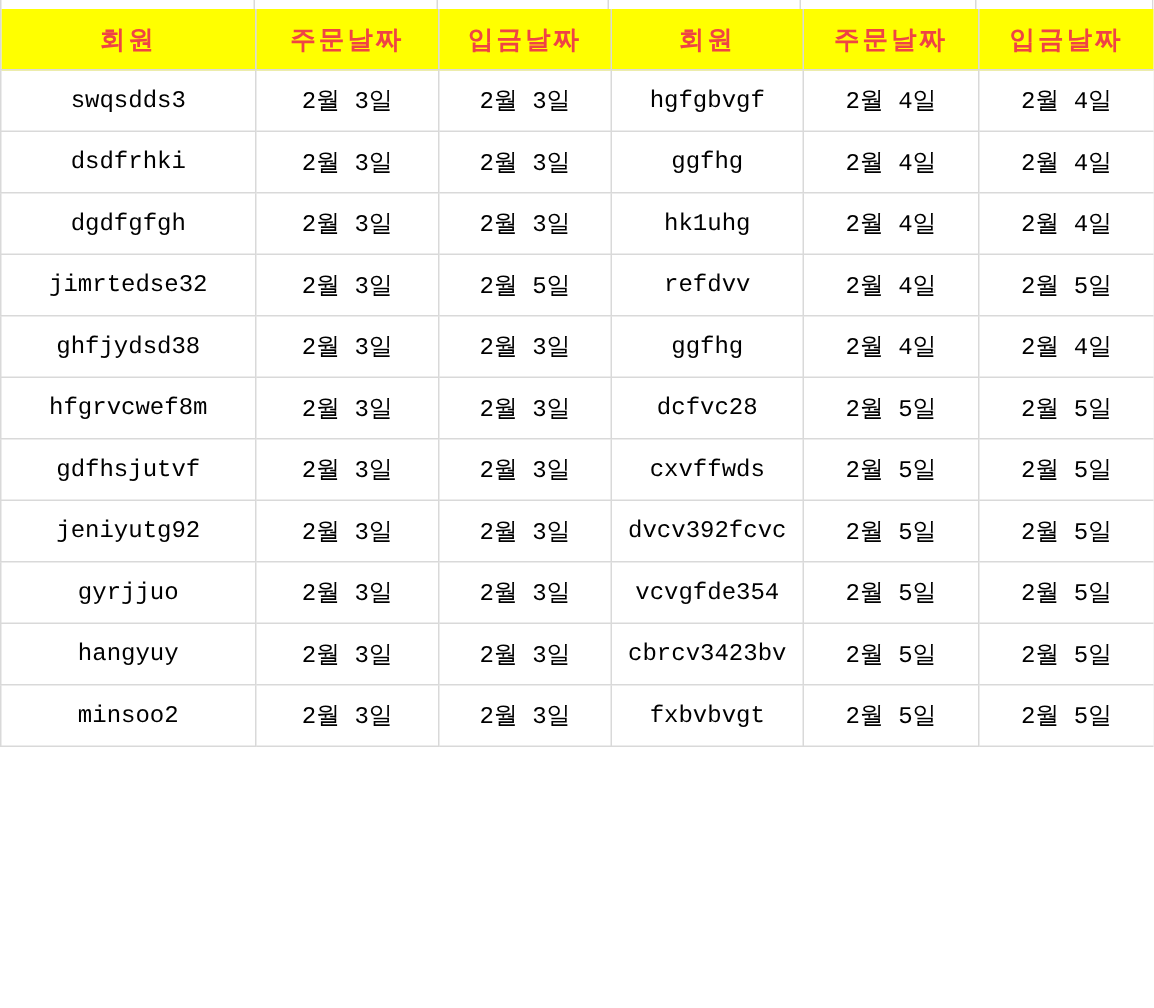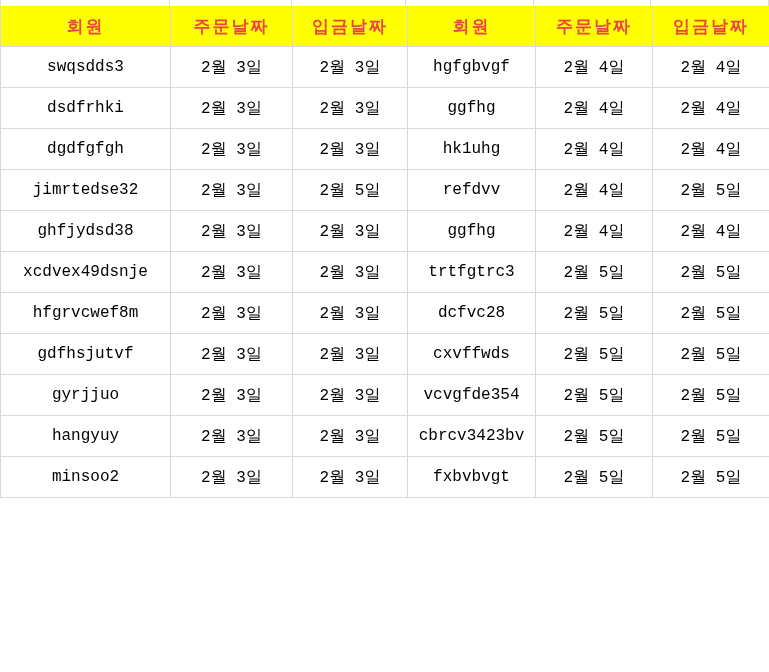--- a/index.html
+++ b/index.html
@@ -95,40 +95,40 @@
   </tr>
         <tr>
     <td>ghfjydsd38</td>
     <td>2월 3일</td>
     <td>2월 3일</td>
     <td>ggfhg</td>
     <td>2월 4일</td>
     <td>2월 4일</td>
   </tr>
         <tr>
-    <td>xcdvex49dsnje</td>
-    <td>2월 3일</td>
-    <td>2월 3일</td>
-    <td>trtfgtrc3</td>
-    <td>2월 5일</td>
-    <td>2월 5일</td>
-  </tr>
-        <tr>
     <td>hfgrvcwef8m</td>
     <td>2월 3일</td>
     <td>2월 3일</td>
     <td>dcfvc28</td>
     <td>2월 5일</td>
     <td>2월 5일</td>
   </tr>
         <tr>
     <td>gdfhsjutvf</td>
     <td>2월 3일</td>
     <td>2월 3일</td>
     <td>cxvffwds</td>
+    <td>2월 5일</td>
+    <td>2월 5일</td>
+  </tr>
+        <tr>
+    <td>jeniyutg92</td>
+    <td>2월 3일</td>
+    <td>2월 3일</td>
+    <td>dvcv392fcvc</td>
     <td>2월 5일</td>
     <td>2월 5일</td>
   </tr>
         <tr>
     <td>gyrjjuo</td>
     <td>2월 3일</td>
     <td>2월 3일</td>
     <td>vcvgfde354</td>
     <td>2월 5일</td>
     <td>2월 5일</td>

